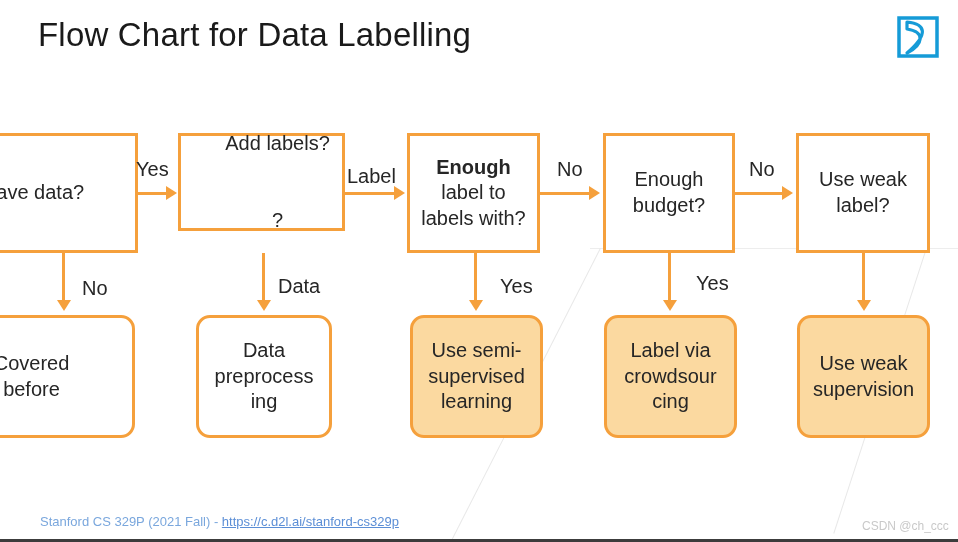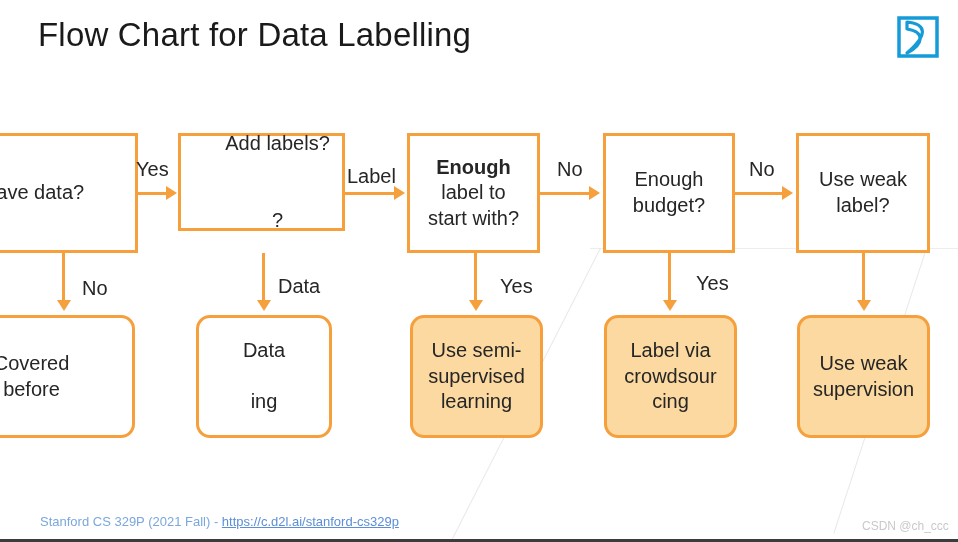--- a/index.html
+++ b/index.html
@@ -168,21 +168,21 @@
       <br>
       <br>
       <span>?</span>
     </span>
   </div>
 
   <div class="node rect" style="left:407px; top:133px; width:133px; height:120px;">
     <span class="txt">
       <span class="bold">Enough</span><br>
       <span>label to</span><br>
-      <span>start with?</span>
+      <span>labels with?</span>
     </span>
   </div>
 
   <div class="node rect" style="left:603px; top:133px; width:132px; height:120px;">
     <span class="txt">
       <span>Enough</span><br>
       <span>budget?</span>
     </span>
   </div>
 
@@ -196,21 +196,21 @@
   <div class="node round" style="left:-72px; top:315px; width:207px; height:123px;">
     <span class="txt">
       <span>Covered</span><br>
       <span>before</span>
     </span>
   </div>
 
   <div class="node round" style="left:196px; top:315px; width:136px; height:123px;">
     <span class="txt">
       <span>Data</span><br>
-      <br>
+      <span>preprocess</span><br>
       <span>ing</span>
     </span>
   </div>
 
   <div class="node round filled" style="left:410px; top:315px; width:133px; height:123px;">
     <span class="txt">
       <span>Use semi-</span><br>
       <span>supervised</span><br>
       <span>learning</span>
     </span>

